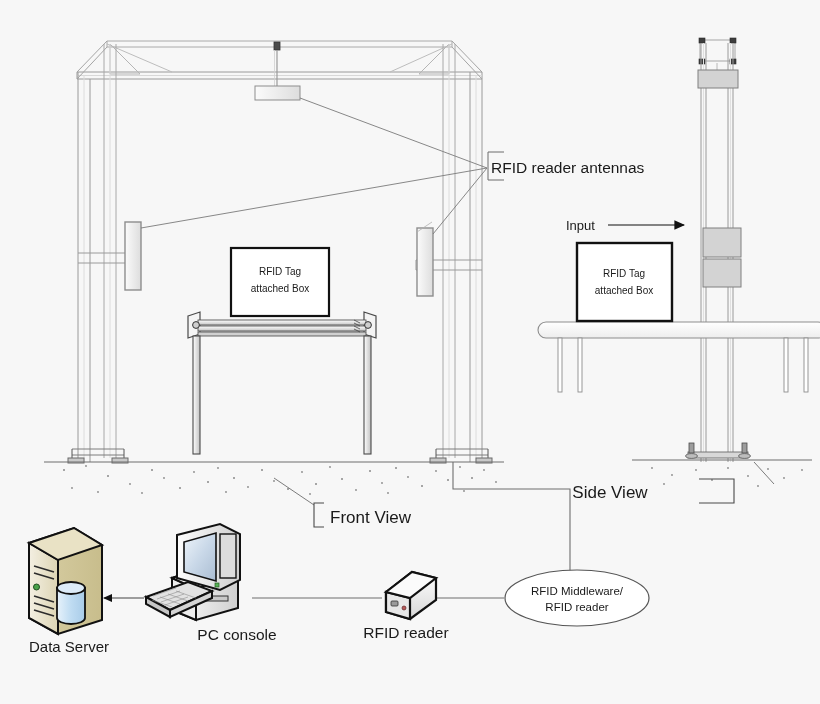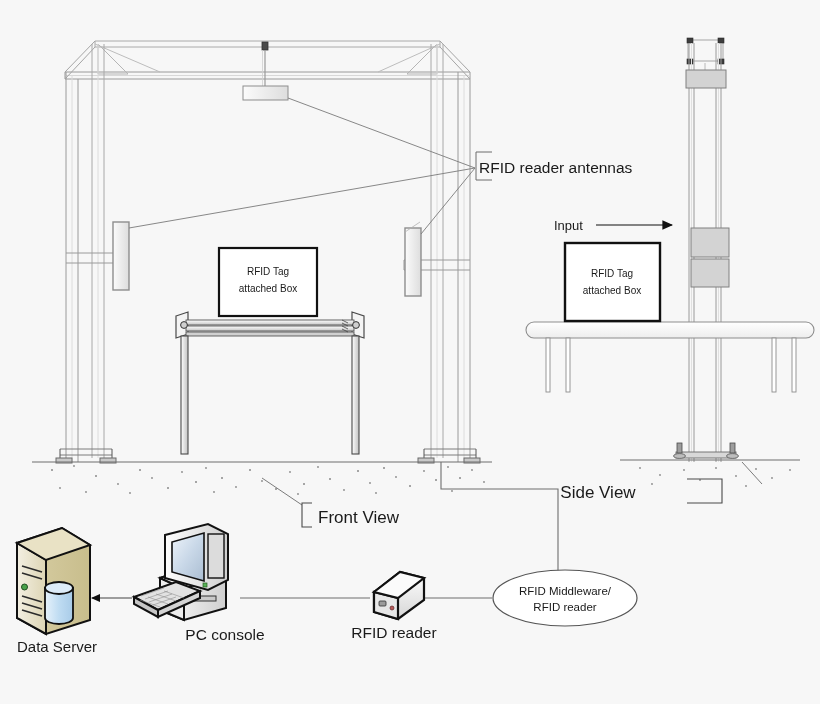--- a/index.html
+++ b/index.html
@@ -4,21 +4,21 @@
 <title>RFID Portal Diagram</title>
 <style>
   html,body{margin:0;padding:0;}
   body{
     width:820px;height:704px;
     background:#f7f7f7;
     font-family:"Liberation Sans", sans-serif;
     overflow:hidden;
     position:relative;
   }
-  #stage{position:absolute;left:0;top:0;width:752px;height:704px;}
+  #stage{position:absolute;left:0;top:0;width:752px;height:704px;padding-left:12px;}
   svg{display:block;}
   .lbl{font-family:"Liberation Sans", sans-serif;fill:#1a1a1a;}
 </style>
 </head>
 <body>
 
 <div id="stage">
 <svg width="820" height="704" viewBox="0 0 820 704" xmlns="http://www.w3.org/2000/svg">
 
   <defs>

